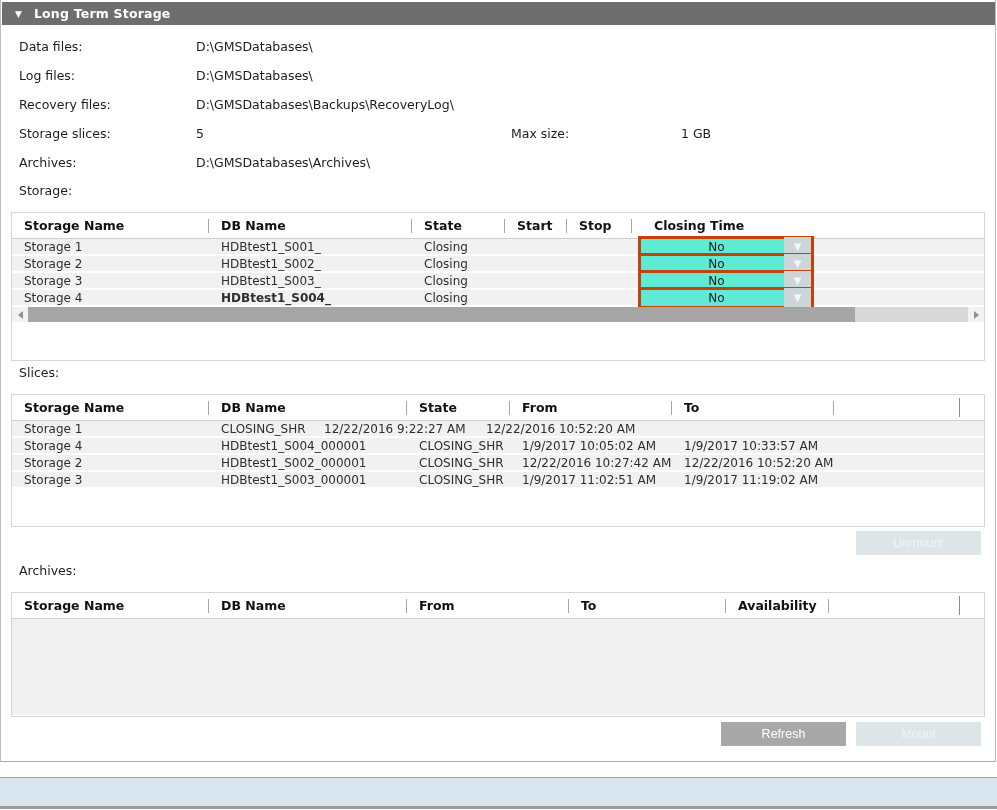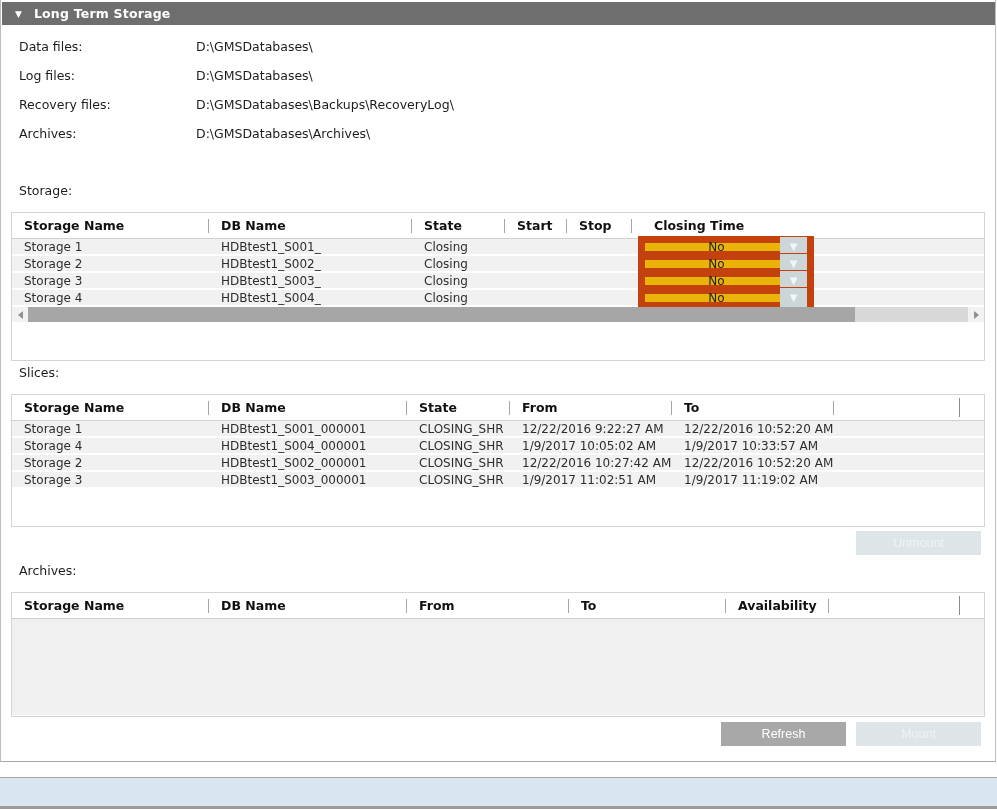--- a/index.html
+++ b/index.html
@@ -52,21 +52,21 @@
     display:flex; height:15px; margin-bottom:2px;
     background:#f1f1f1; align-items:center;
   }
   .td {
     padding-left:12px; font-size:12px; color:#2d2d2d;
     white-space:nowrap; overflow:hidden; height:25px; display:flex; align-items:center;
   }
   
   .td.combo-cell { padding-left:6px; }
   .combo {
-    width:178px; height:22px; background:#eab308; border:7px solid #c2410c;
+    width:178px; height:22px; background:#5eead4; border:3px solid #c2410c;
     display:flex; align-items:center; cursor:default;
   }
   .combo-val { flex:1; padding-left:8px; font-size:12px; color:#222222; }
   .combo-btn {
     width:27px; height:20px; background:#ccd6d9; color:#f2f6f7;
     display:flex; align-items:center; justify-content:center; font-size:10px;
   }
   
   .hscroll {
     height:15px; margin-top:0; display:flex; align-items:stretch; background:#f2f2f2;
@@ -109,20 +109,26 @@
         <span class="flabel">Data files:</span>
         <span class="fvalue">D:\GMSDatabases\</span>
       </div>
       <div class="frow">
         <span class="flabel">Log files:</span>
         <span class="fvalue">D:\GMSDatabases\</span>
       </div>
       <div class="frow">
         <span class="flabel">Recovery files:</span>
         <span class="fvalue">D:\GMSDatabases\Backups\RecoveryLog\</span>
+      </div>
+      <div class="frow">
+        <span class="flabel">Storage slices:</span>
+        <span class="fvalue">5</span>
+        <span class="flabel2">Max size:</span>
+        <span class="fvalue2">1 GB</span>
       </div>
       <div class="frow">
         <span class="flabel">Archives:</span>
         <span class="fvalue">D:\GMSDatabases\Archives\</span>
       </div>
     </div>
 
     <div class="sec-label" style="top:183px;">Storage:</div>
 
     <div class="tbl" style="top:212px; height:149px;">
@@ -172,21 +178,21 @@
           <div class="td combo-cell" style="width:182px;">
             <div class="combo">
               <span class="combo-val">No</span>
               <span class="combo-btn">▼</span>
             </div>
           </div>
           <div class="td" style="width:170px;"></div>
         </div>
         <div class="tr">
           <div class="td" style="width:197px;">Storage 4</div>
-          <div class="td" style="width:203px;">HDBtest1_S004_</div>
+          <div class="td" style="width:203px;font-weight:bold;">HDBtest1_S004_</div>
           <div class="td" style="width:93px;">Closing</div>
           <div class="td" style="width:62px;"></div>
           <div class="td" style="width:65px;"></div>
           <div class="td combo-cell" style="width:182px;">
             <div class="combo">
               <span class="combo-val">No</span>
               <span class="combo-btn">▼</span>
             </div>
           </div>
           <div class="td" style="width:170px;"></div>
@@ -213,21 +219,20 @@
         <div class="th" style="width:198px;">DB Name</div>
         <div class="th" style="width:103px;">State</div>
         <div class="th" style="width:162px;">From</div>
         <div class="th" style="width:162px;">To</div>
         <div class="th darkdiv" style="width:126px;"></div>
         <div class="th nodiv" style="width:24px;"></div>
       </div>
       <div class="tbody">
         <div class="tr">
           <div class="td" style="width:197px;">Storage 1</div>
-          <div class="td" style="width:198px;">HDBtest1_S001_000001</div>
           <div class="td" style="width:103px;">CLOSING_SHR</div>
           <div class="td" style="width:162px;">12/22/2016 9:22:27 AM</div>
           <div class="td" style="width:162px;">12/22/2016 10:52:20 AM</div>
           <div class="td" style="width:150px;"></div>
         </div>
         <div class="tr">
           <div class="td" style="width:197px;">Storage 4</div>
           <div class="td" style="width:198px;">HDBtest1_S004_000001</div>
           <div class="td" style="width:103px;">CLOSING_SHR</div>
           <div class="td" style="width:162px;">1/9/2017 10:05:02 AM</div>

